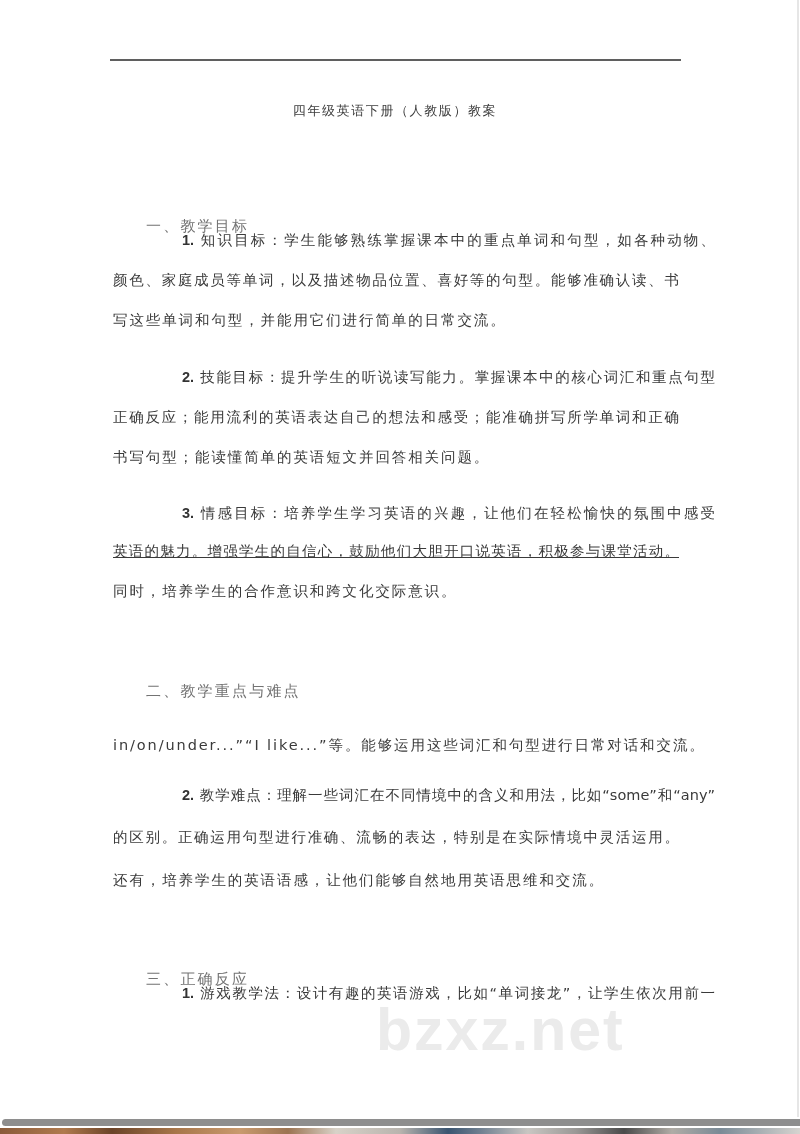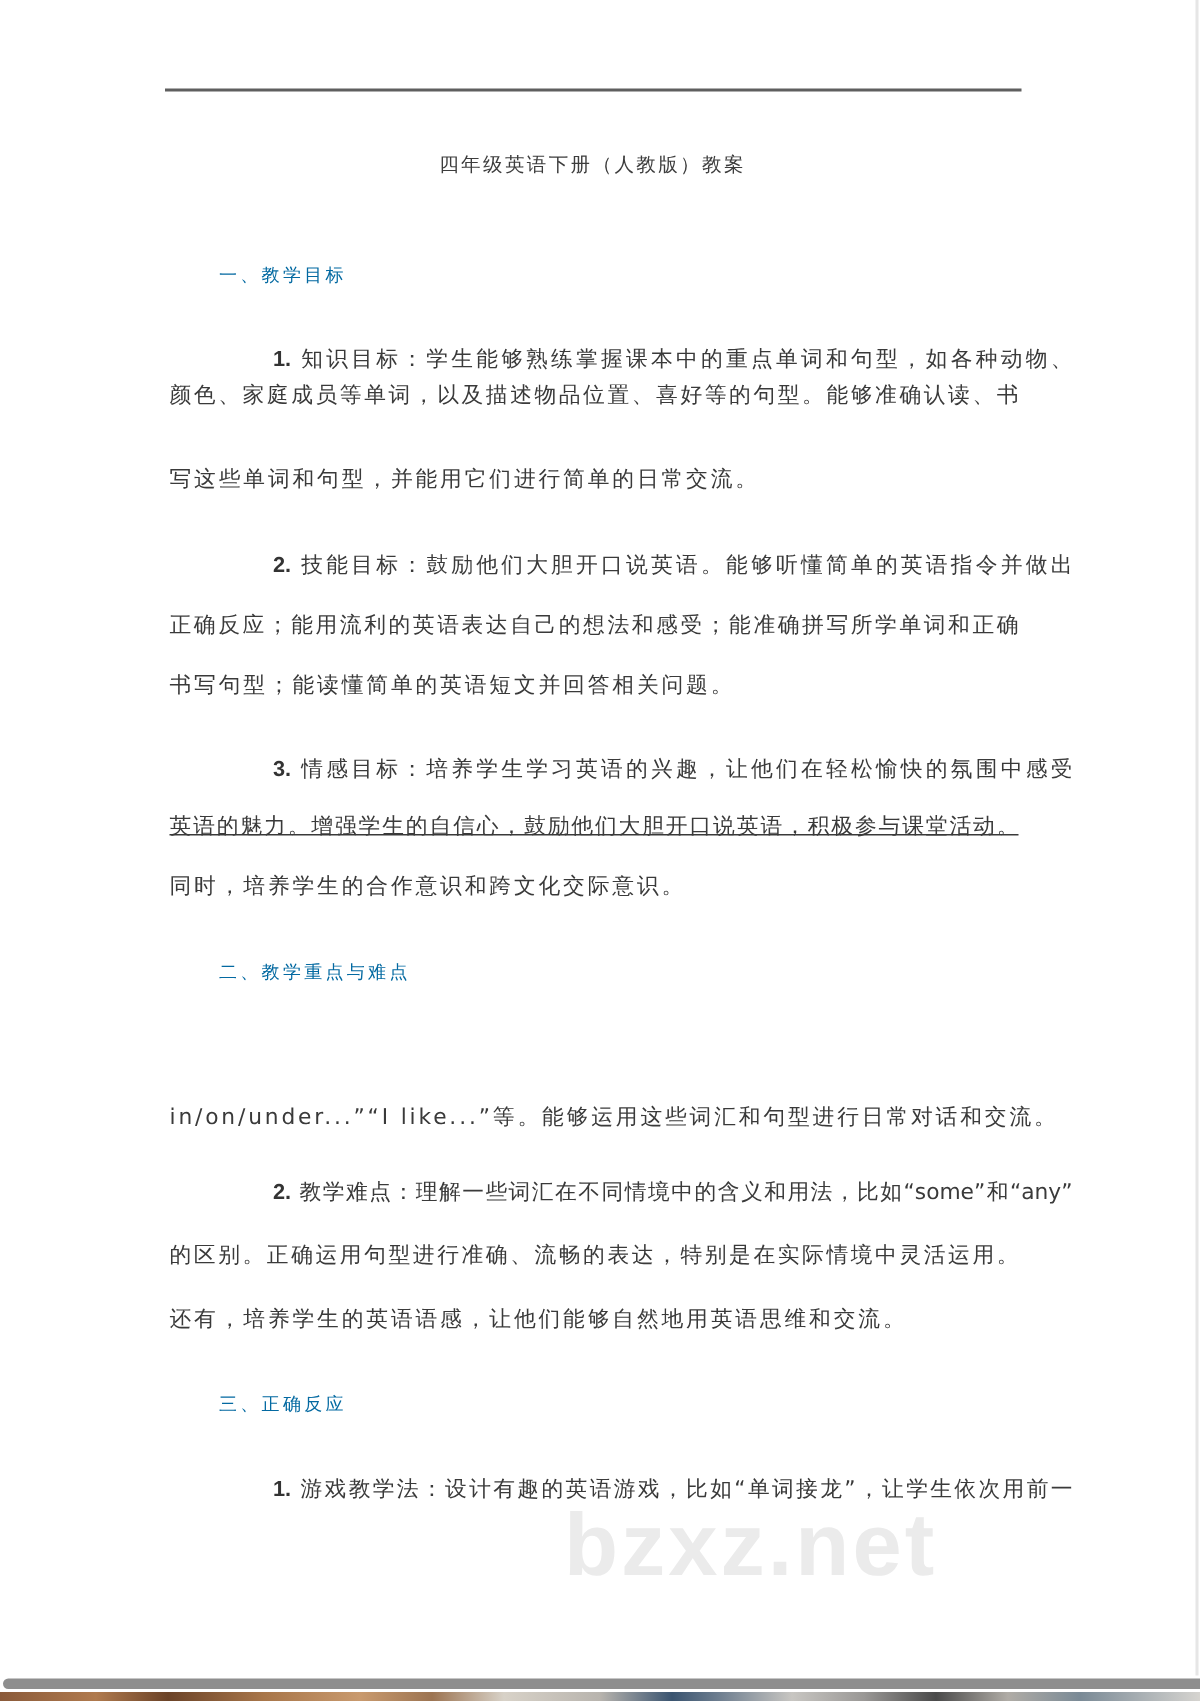--- a/index.html
+++ b/index.html
@@ -38,24 +38,25 @@
     top: 98px;
     text-align: center;
     font-size: 13px;
     letter-spacing: 1.6px;
     color: #3d3d3d;
     line-height: 26px;
   }
   .heading {
     position: absolute;
     left: 146px;
-    font-size: 12px;
+    font-size: 15px;
     letter-spacing: 2.2px;
-    color: #0369a1;
+    color: #737373;
     line-height: 20px;
+    margin-top: 43px;
   }
   .line {
     position: absolute;
     left: 113px;
     width: 566px;
     font-size: 14.5px;
     line-height: 22px;
     height: 22px;
     color: #3a3a3a;
     text-align: justify;
@@ -128,24 +129,24 @@
 <div class="watermark">bzxz.net</div>
 
 <div class="content">
   <div class="top-rule"></div>
 
   <div class="title">四年级英语下册（人教版）教案</div>
 
   <div class="heading" style="top:173px">一、教学目标</div>
 
   <div class="line first" style="top: 229px; letter-spacing: 0px;"><span class="num">1.</span> <span>知识目标：学生能够熟练掌握课本中的重点单词和句型，如各种动物、</span></div>
-  <div class="line" style="top: 253px; letter-spacing: 0px;">颜色、家庭成员等单词，以及描述物品位置、喜好等的句型。能够准确认读、书</div>
+  <div class="line" style="top: 269px; letter-spacing: 0px;">颜色、家庭成员等单词，以及描述物品位置、喜好等的句型。能够准确认读、书</div>
   <div class="line last" style="top:309px">写这些单词和句型，并能用它们进行简单的日常交流。</div>
 
-  <div class="line first" style="top: 366px; letter-spacing: 0px;"><span class="num">2.</span> <span>技能目标：鼓励他们大胆开口说英语。能够听懂简单的英语指令并做出</span></div>
+  <div class="line first" style="top: 366px; letter-spacing: 0px;"><span class="num">2.</span> <span>技能目标：提升学生的听说读写能力。掌握课本中的核心词汇和重点句型</span></div>
   <div class="line" style="top: 406px; letter-spacing: 0px;">正确反应；能用流利的英语表达自己的想法和感受；能准确拼写所学单词和正确</div>
   <div class="line last" style="top:446px">书写句型；能读懂简单的英语短文并回答相关问题。</div>
 
   <div class="line first" style="top: 502px; letter-spacing: 0px;"><span class="num">3.</span> <span>情感目标：培养学生学习英语的兴趣，让他们在轻松愉快的氛围中感受</span></div>
   <div class="line" style="top: 540px; letter-spacing: 0px; text-decoration: underline;">英语的魅力。增强学生的自信心，鼓励他们大胆开口说英语，积极参与课堂活动。</div>
   <div class="line last" style="top:580px">同时，培养学生的合作意识和跨文化交际意识。</div>
 
   <div class="heading" style="top:638px">二、教学重点与难点</div>
 
   <div class="line last" style="top:734px">in/on/under...”“I like...”等。能够运用这些词汇和句型进行日常对话和交流。</div>

